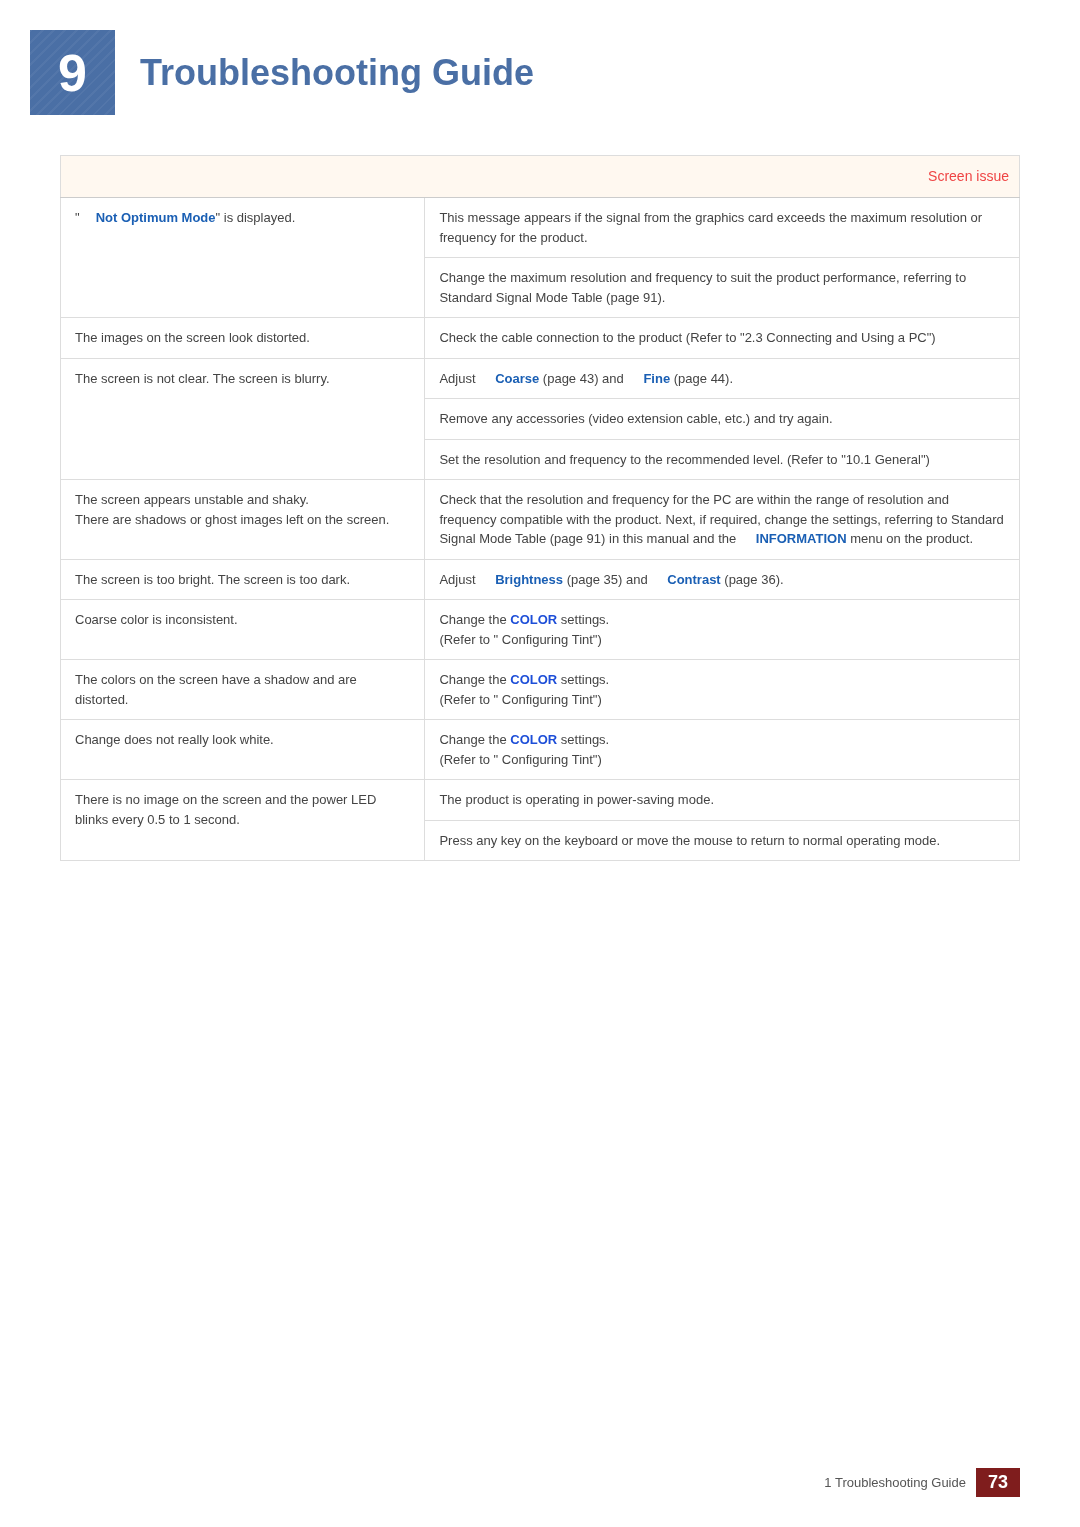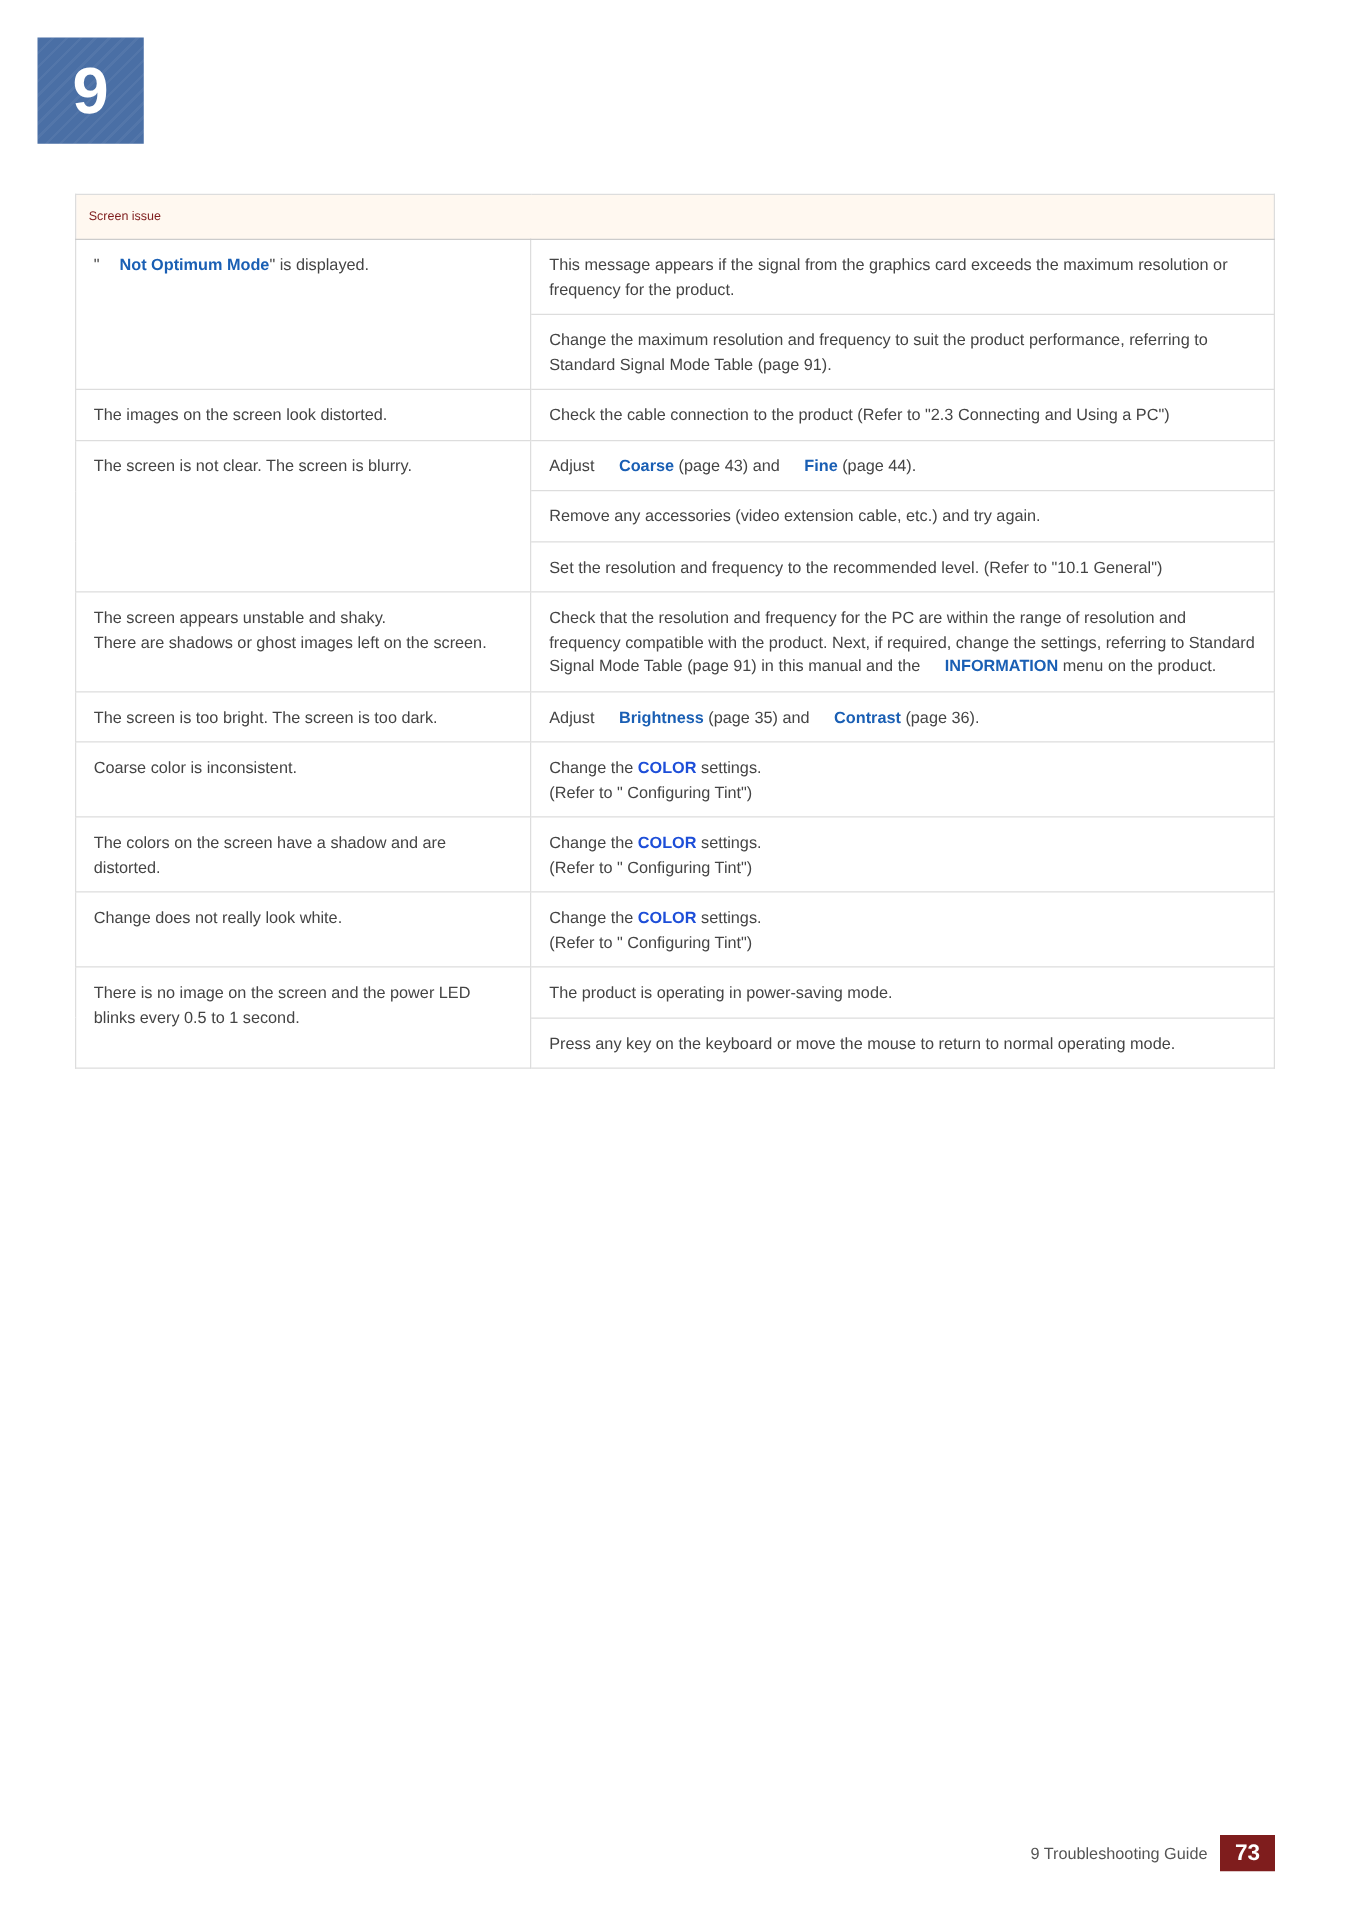--- a/index.html
+++ b/index.html
@@ -67,24 +67,24 @@
     
     .issue-table {
       width: 100%;
       border-collapse: collapse;
       margin-bottom: 30px;
       border: 1px solid #ccc;
     }
 
     .issue-table .section-header {
       background: #fff8f0;
-      text-align: left;
+      text-align: right;
       padding: 10px;
-      font-size: 10px;
-      color: #7f1d1d;
+      font-size: 14px;
+      color: #ef4444;
       border-bottom: 1px solid #ccc;
     }
 
     .issue-table td {
       padding: 10px 14px;
       vertical-align: top;
       border: 1px solid #ddd;
       line-height: 1.5;
       font-size: 13px;
       color: #444;
@@ -129,20 +129,21 @@
       padding: 4px 12px;
     }
   </style>
 </head>
 <body>
 
 <div class="header">
   <div class="chapter-badge">
     <span class="chapter-number">9</span>
   </div>
+  <h1 class="page-title">Troubleshooting Guide</h1>
 </div>
 
 <div class="content">
 
   <table class="issue-table">
     <thead>
       <tr>
         <td colspan="2" class="section-header">Screen issue</td>
       </tr>
     </thead>
@@ -195,15 +196,15 @@
         <tr>
           <td class="solution-col">Press any key on the keyboard or move the mouse to return to normal operating mode.</td>
         </tr>
       </tbody>
   </table>
 
 
 </div>
 
 <div class="footer">
-  <span>9 Troubleshooting Guide</span>
+  <span>1 Troubleshooting Guide</span>
   <span class="footer-page">73</span>
 </div>
 
 </body></html>

